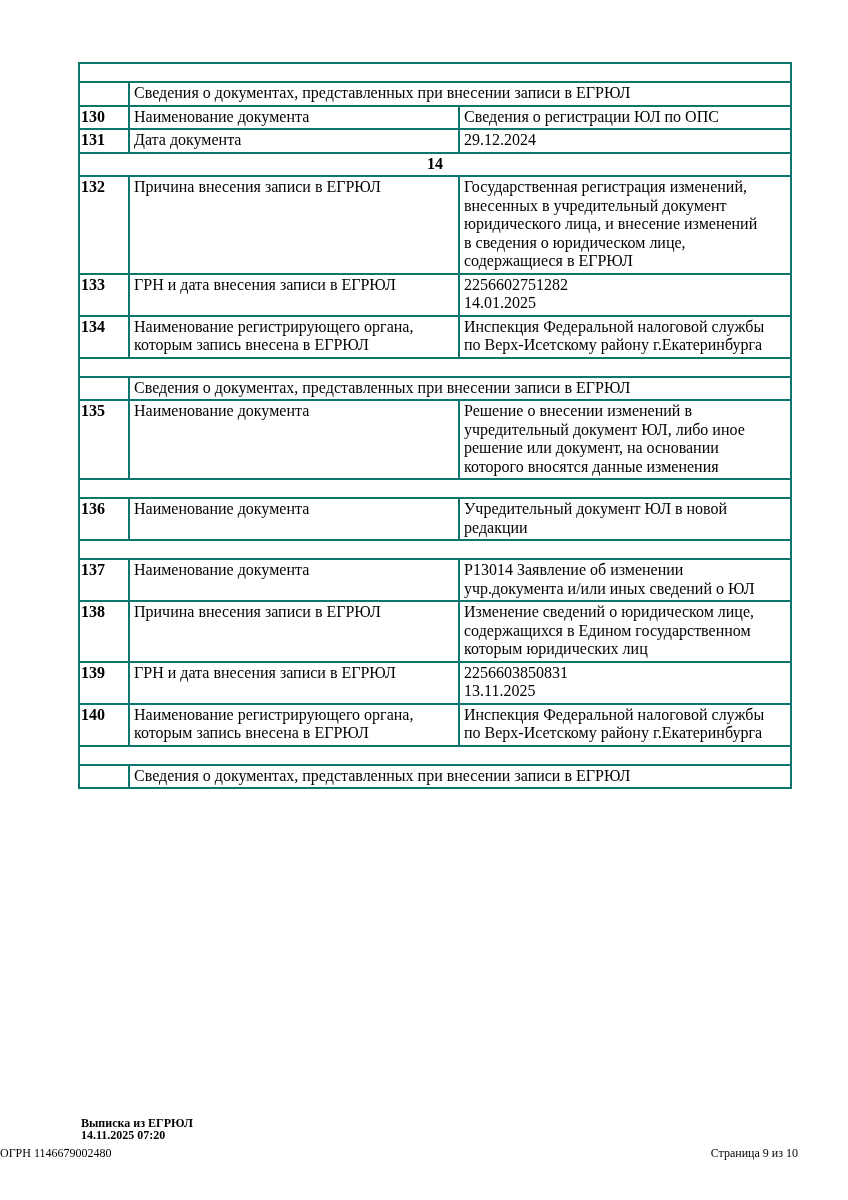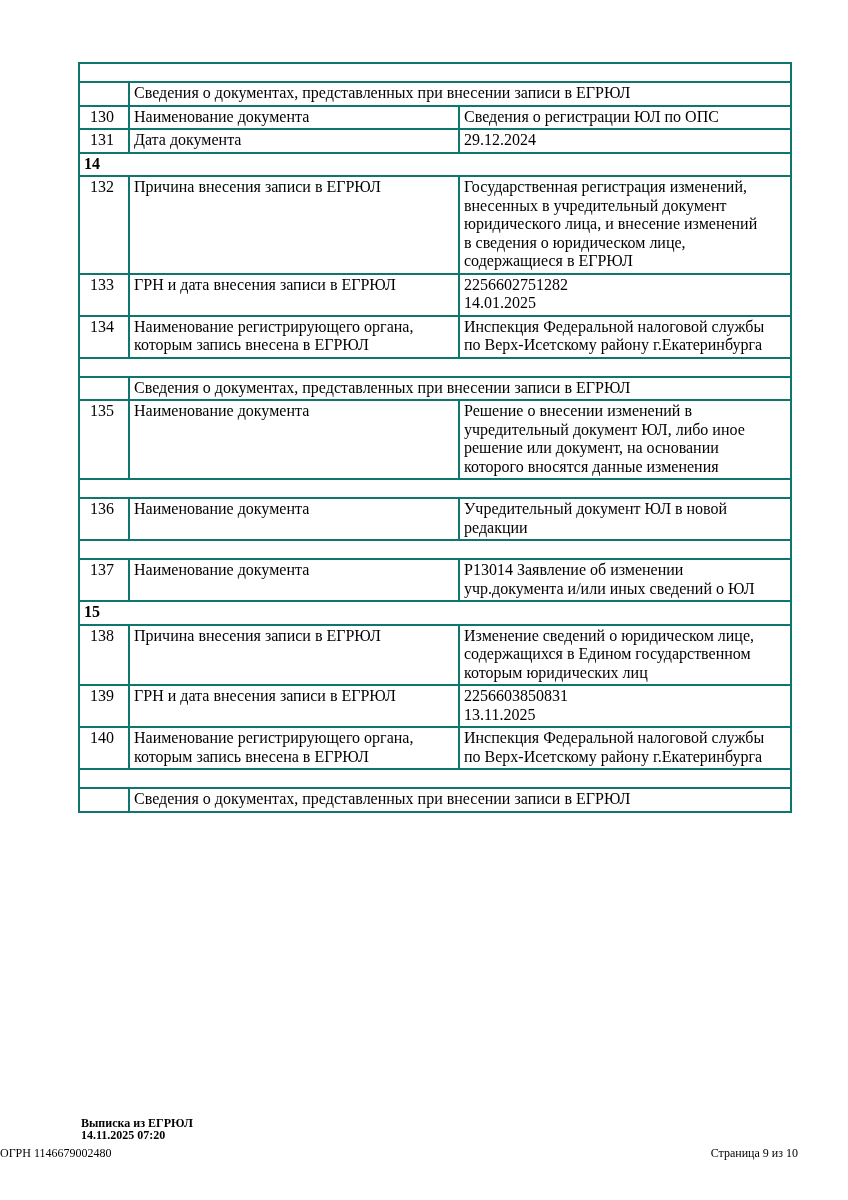--- a/index.html
+++ b/index.html
@@ -20,28 +20,30 @@
     font-size: 16px;
     line-height: 18.5px;
   }
   table.egrul td {
     border: 2px solid #0f766e;
     vertical-align: top;
     padding: 1px 3px 2px 4px;
     overflow: hidden;
   }
   table.egrul td.num {
-    text-align: center;
+    text-align: left;
     padding-left: 1px;
     padding-right: 5px;
+    font-weight: bold;
   }
   table.egrul td.pre { white-space: pre-line; }
   table.egrul tr.spacer td { height: 17px; padding: 0; }
   table.egrul tr.group td {
     font-weight: bold;
+    text-align: center;
     padding-right: 4px;
   }
   .footer-left {
     position: absolute;
     left: 81px; top: 1117px;
     font-size: 12px; line-height: 12px; font-weight: bold;
   }
   .footer-center {
     position: absolute;
     left: 0; right: 0; top: 1147px;
@@ -132,23 +134,20 @@
       </tr>
       <tr class="spacer">
         <td colspan="3"></td>
       </tr>
       <tr class="item">
         <td class="num">137</td>
         <td class="pre">Наименование документа</td>
         <td class="pre">Р13014 Заявление об изменении
 учр.документа и/или иных сведений о ЮЛ</td>
       </tr>
-      <tr class="group">
-        <td colspan="3">15</td>
-      </tr>
       <tr class="item">
         <td class="num">138</td>
         <td class="pre">Причина внесения записи в ЕГРЮЛ</td>
         <td class="pre">Изменение сведений о юридическом лице,
 содержащихся в Едином государственном
 которым юридических лиц</td>
       </tr>
       <tr class="item">
         <td class="num">139</td>
         <td class="pre">ГРН и дата внесения записи в ЕГРЮЛ</td>

